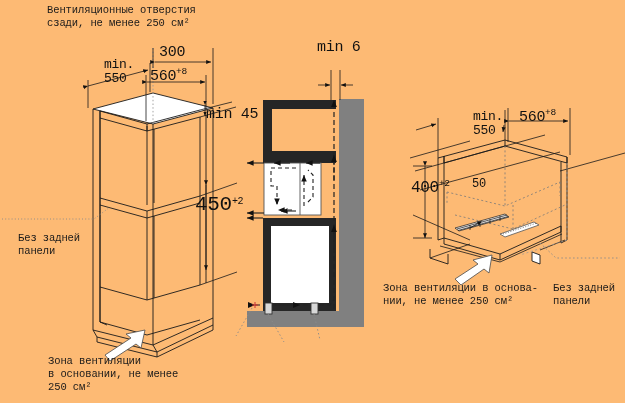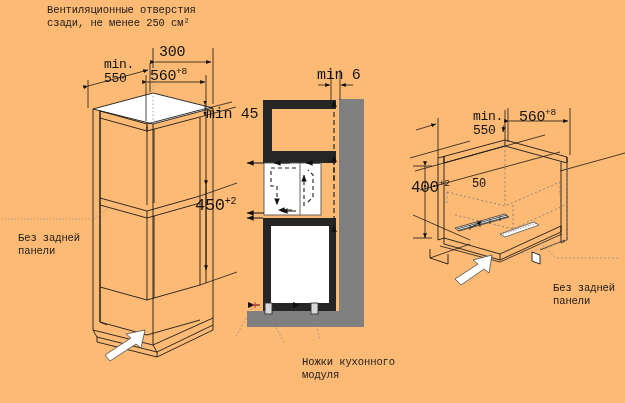--- a/index.html
+++ b/index.html
@@ -301,52 +301,55 @@
       </g>
     </g>
   </svg>
 
   <div class="lbl" style="left:47px; top:4px;">Вентиляционные отверстия
 сзади, не менее 250 см²</div>
 
   <div class="lbl" style="left:18px; top:232px;">Без задней
 панели</div>
 
+  <div class="lbl" style="left:48px; top:355px;">Зона вентиляции
+в основании, не менее
+250 см²</div>
 
   <div class="dim" style="left:104px; top:58px; font-size:13px; line-height:14px;">min.
 550</div>
 
   <div class="dim" style="left:159px; top:45px;">300</div>
 
   <div style="position:absolute; left:150px; top:64px;">
     <span class="dim" style="position:static;">560</span><span class="dim" style="position:static; font-size:9.5px; vertical-align:super;">+8</span>
   </div>
 
   <div class="dim" style="left:206px; top:107px;text-align:right;">min 45</div>
 
   <div style="position:absolute; left:195px; top:194px;">
-    <span class="dim" style="position:static; font-size:17px;">450</span><span class="dim" style="position:static; font-size:10px; vertical-align:super;">+2</span>
+    <span class="dim" style="position:static; font-size:21px;">450</span><span class="dim" style="position:static; font-size:10px; vertical-align:super;">+2</span>
   </div>
 
-  <div class="dim" style="left:317px; top:68px;">min 6</div>
-
-
-  <div class="lbl" style="left:302px; top:356px;">Ножки кухонного
-модуля</div>
+  <div class="dim" style="left:317px; top:40px;">min 6</div>
+
+
 
   <div class="dim" style="left:473px; top:110px; font-size:13px; line-height:14px;">min.
 550</div>
 
   <div style="position:absolute; left:519px; top:105px;">
     <span class="dim" style="position:static;">560</span><span class="dim" style="position:static; font-size:9.5px; vertical-align:super;">+8</span>
   </div>
 
   <div style="position:absolute; left:411px; top:176px;">
     <span class="dim" style="position:static; font-size:16px;">400</span><span class="dim" style="position:static; font-size:9.5px; vertical-align:super;">+2</span>
   </div>
 
   <div class="dim" style="left:472px; top:176px; font-size:12px;">50</div>
 
+  <div class="lbl" style="left:383px; top:282px;">Зона вентиляции в основа-
+нии, не менее 250 см²</div>
 
   <div class="lbl" style="left:553px; top:282px;">Без задней
 панели</div>
 
 </div>
 
 </body></html>

